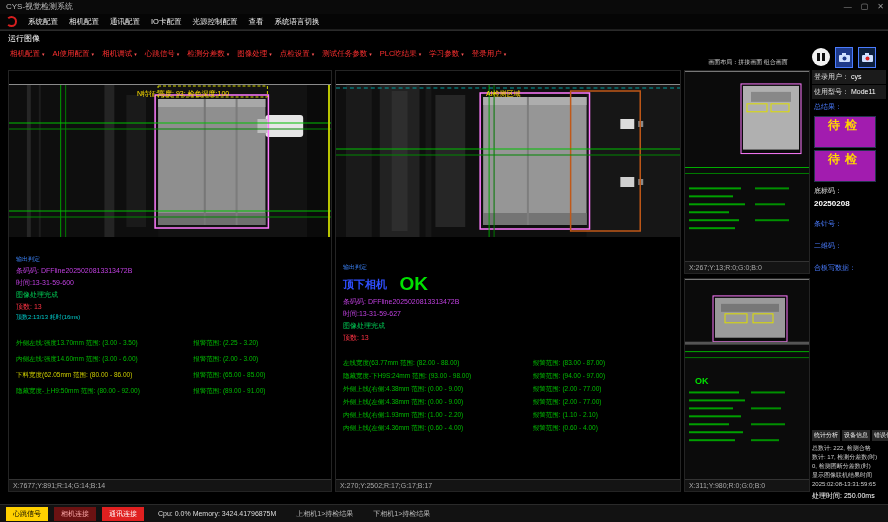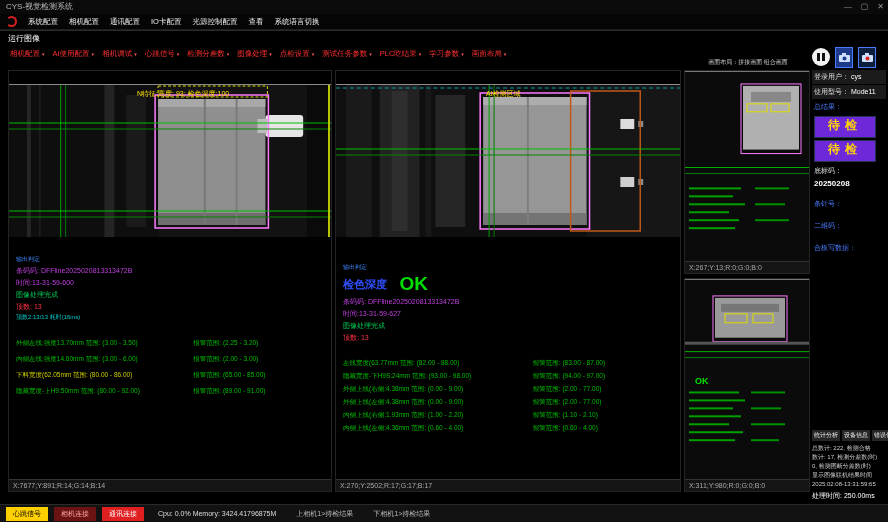--- a/index.html
+++ b/index.html
@@ -58,21 +58,21 @@
   .sidebar{position:absolute;left:812px;top:44px;width:74px;height:460px;background:#000;}
   .side-icons{display:flex;align-items:center;gap:5px;height:26px;}
   .pause{width:18px;height:18px;border-radius:50%;background:#f2f2f2;display:flex;align-items:center;justify-content:center;gap:2px;}
   .pause i{display:block;width:3px;height:8px;background:#111;}
   .sicon{width:16px;height:19px;border:1px solid #4a7cff;background:#0d1f3c;display:flex;align-items:center;justify-content:center;}
   .sicon.active{background:#1e3a8a;}
   .srow{font-size:7px;color:#ddd;padding:2px 2px;white-space:nowrap;}
   .srow-box{background:#1b1b1b;margin-bottom:1px;}
   .sval{color:#fff;}
   .slabel-blue{color:#4a7cff;font-size:7px;padding:2px 2px;white-space:nowrap;}
-  .resbox{width:62px;height:22px;background:#6d28d9;border:1px solid #26344f;color:#ffd700;font-weight:bold;font-size:12px;text-align:center;line-height:17px;letter-spacing:5px;margin:2px 0 2px 2px;box-sizing:border-box;}
+  .resbox{width:62px;height:32px;background:#a21caf;border:1px solid #26344f;color:#ffd700;font-weight:bold;font-size:12px;text-align:center;line-height:17px;letter-spacing:5px;margin:2px 0 2px 2px;box-sizing:border-box;}
   .codeval{color:#fff;font-size:8px;font-weight:bold;padding:1px 2px;}
   .sgap{height:8px;}
   .stats{position:absolute;left:0;bottom:4px;width:100%;}
   .stats-tabs{display:flex;gap:2px;margin-bottom:3px;}
   .stab{background:#262626;color:#eee;font-size:6px;padding:1px 2px;white-space:nowrap;}
   .statline{color:#ccc;font-size:6px;line-height:9px;white-space:nowrap;overflow:hidden;}
   .statline.big{color:#fff;font-size:7px;margin-top:2px;}
   
   .statusbar{position:absolute;left:0;top:504px;width:888px;height:18px;background:#121212;border-top:1px solid #2a2a2a;display:flex;align-items:center;gap:6px;padding:0 6px;box-sizing:border-box;font-size:7px;}
   .badge{padding:2px 7px;white-space:nowrap;}
@@ -113,21 +113,21 @@
   <span class="tbtn">相机配置</span>
   <span class="tbtn">AI使用配置</span>
   <span class="tbtn">相机调试</span>
   <span class="tbtn">心跳信号</span>
   <span class="tbtn">检测分差数</span>
   <span class="tbtn">图像处理</span>
   <span class="tbtn">点检设置</span>
   <span class="tbtn">测试任务参数</span>
   <span class="tbtn">PLC吃结果</span>
   <span class="tbtn">学习参数</span>
-  <span class="tbtn">画面布局</span>
+  <span class="tbtn">登录用户</span>
 </div>
 <div class="layout-caption">画面布局：拼接画面  组合画面</div>
 
 <div class="view view-left">
   <div class="img">
     <svg viewBox="0 0 324 152" preserveAspectRatio="none">
       <rect width="324" height="152" fill="#121212"></rect>
       <rect x="0" y="0" width="150" height="152" fill="#0e0e0e"></rect>
       <rect x="18" y="0" width="4" height="152" fill="#262626"></rect>
       <rect x="30" y="0" width="2" height="152" fill="#1d1d1d"></rect>
@@ -206,21 +206,21 @@
       <line x1="159" y1="0" x2="159" y2="152" stroke="#007800" stroke-width="1"></line>
       <line x1="0" y1="64" x2="346" y2="64" stroke="#00c000" stroke-width="1"></line>
       <line x1="0" y1="70" x2="346" y2="70" stroke="#008800" stroke-width="1"></line>
       <line x1="0" y1="3" x2="346" y2="3" stroke="#00a0a0" stroke-width="1" stroke-dasharray="4,3"></line>
     </svg>
     <div class="overlay ov-center">AI检测区域</div>
   </div>
   <div class="results res-center">
     <div class="judge">输出判定</div>
     <div class="camline">
-      <span class="cam">检色深度</span>
+      <span class="cam">顶下相机</span>
       <span class="ok">OK</span>
     </div>
     <div class="meta">条码码: DFFline2025020813313472B</div>
     <div class="meta">时间:13-31-59-627</div>
     <div class="process">图像处理完成</div>
     <div class="count">顶数: 13</div>
     <div class="mrows">
       <div class="mrow mrow-c">
         <span class="mc1">左线宽度(63.77mm 范围: (82.00 - 88.00)</span>
         <span class="mc2">报警范围: (83.00 - 87.00)</span>

